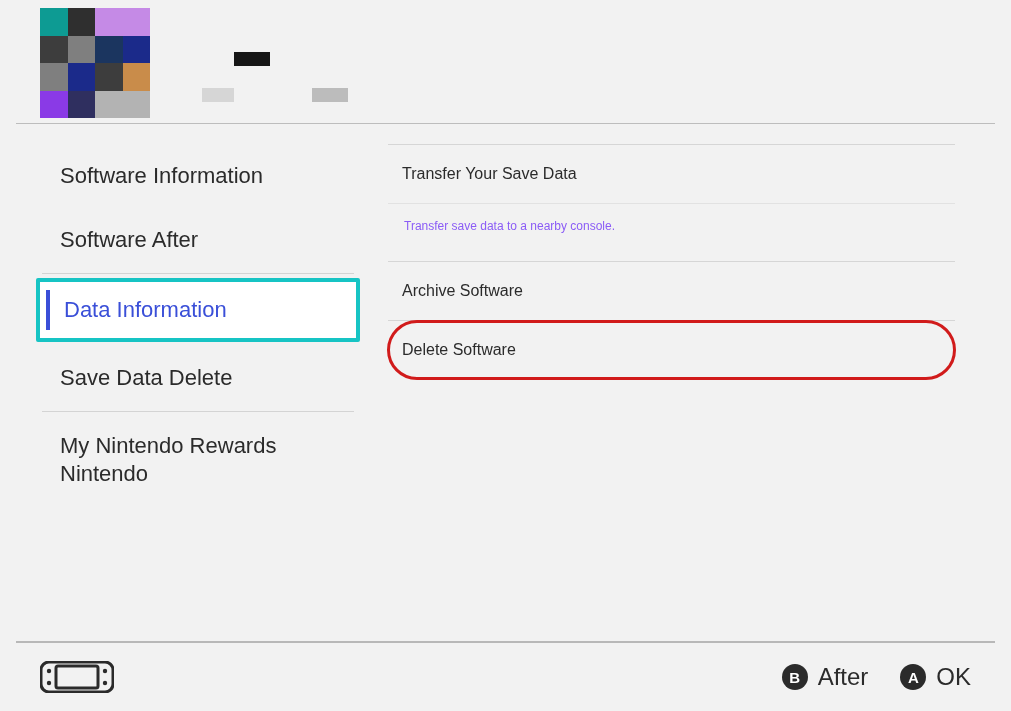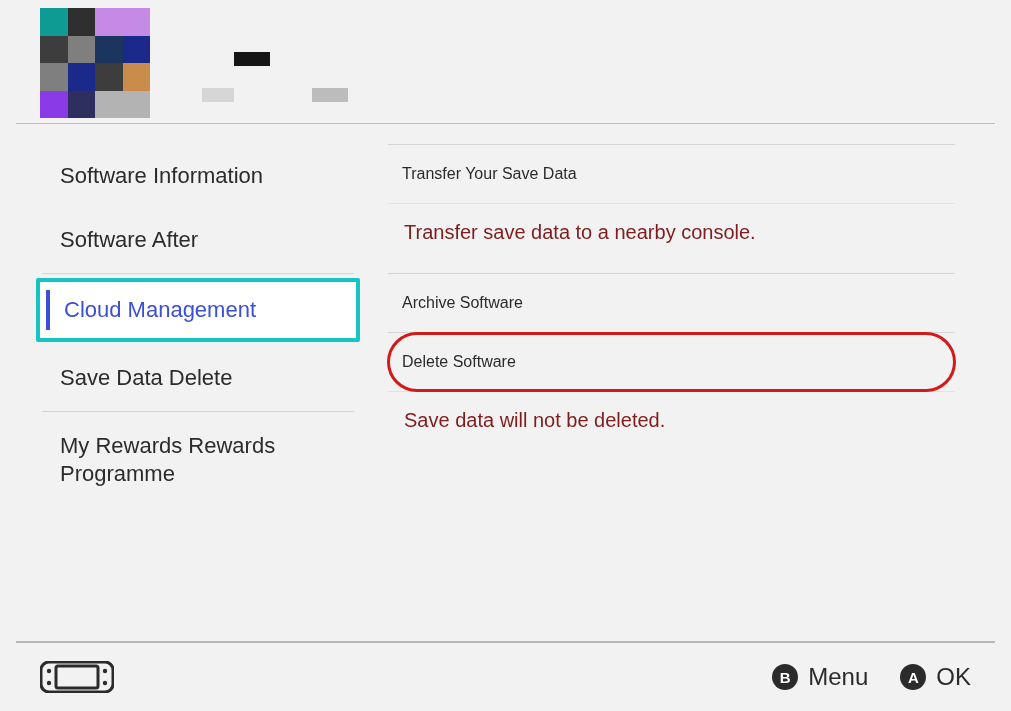--- a/index.html
+++ b/index.html
@@ -82,22 +82,22 @@
   }
   .section:first-child { border-top: 1px solid #d6d6d6; }
   .section-title {
     font-size: 16px;
     font-weight: 400;
     color: #2b2b2b;
     padding: 20px 14px 20px 14px;
     cursor: pointer;
   }
   .section-desc {
-    font-size: 20px;
-    color: #7f1d1d;
+    font-size: 12px;
+    color: #8b5cf6;
     padding: 14px 16px 26px 16px;
     border-top: 1px solid #e2e2e2;
     line-height: 1.45;
   }
   .title-wrap { position: relative; }
   .title-wrap.highlight {
     outline: 3px solid #d11b1b;
     outline-offset: -2px;
     border-radius: 30px;
   }
@@ -166,28 +166,28 @@
 
   <div class="sidebar">
     <div class="sidebar-item">
       <span class="lbl">Software Information</span>
     </div>
     <div class="sidebar-item">
       <span class="lbl">Software After</span>
     </div>
     <div class="sidebar-sep"></div>
     <div class="sidebar-item selected">
-      <span class="lbl">Cloud Management</span>
+      <span class="lbl">Data Information</span>
     </div>
     <div class="sidebar-item">
       <span class="lbl">Save Data Delete</span>
     </div>
     <div class="sidebar-sep"></div>
     <div class="sidebar-item">
-      <span class="lbl">My Rewards Rewards Programme</span>
+      <span class="lbl">My Nintendo Rewards Nintendo</span>
     </div>
   </div>
 
   <div class="main">
 
     <div class="section">
       <div class="title-wrap">
         <div class="section-title">Transfer Your Save Data</div>
       </div>
       <div class="section-desc">Transfer save data to a nearby console.</div>
@@ -196,39 +196,38 @@
     <div class="section">
       <div class="title-wrap">
         <div class="section-title">Archive Software</div>
       </div>
     </div>
 
     <div class="section">
       <div class="title-wrap highlight">
         <div class="section-title">Delete Software</div>
       </div>
-      <div class="section-desc">Save data will not be deleted.</div>
     </div>
 
   </div>
 </div>
 
 <div class="footer">
   <span class="console-icon">
     <svg width="74" height="32" viewBox="0 0 74 32">
       <rect x="1" y="1" width="72" height="30" rx="8" fill="none" stroke="#2b2b2b" stroke-width="3"></rect>
       <rect x="16" y="5" width="42" height="22" rx="2" fill="none" stroke="#2b2b2b" stroke-width="3"></rect>
       <circle cx="9" cy="10" r="2.2" fill="#2b2b2b"></circle>
       <circle cx="9" cy="22" r="2.2" fill="#2b2b2b"></circle>
       <circle cx="65" cy="10" r="2.2" fill="#2b2b2b"></circle>
       <circle cx="65" cy="22" r="2.2" fill="#2b2b2b"></circle>
     </svg>
   </span>
   <span class="footer-spacer"></span>
   <span class="hint">
     <span class="btn-circle">B</span>
-    <span>Menu</span>
+    <span>After</span>
   </span>
   <span class="hint">
     <span class="btn-circle">A</span>
     <span>OK</span>
   </span>
 </div>
 
 </body></html>

